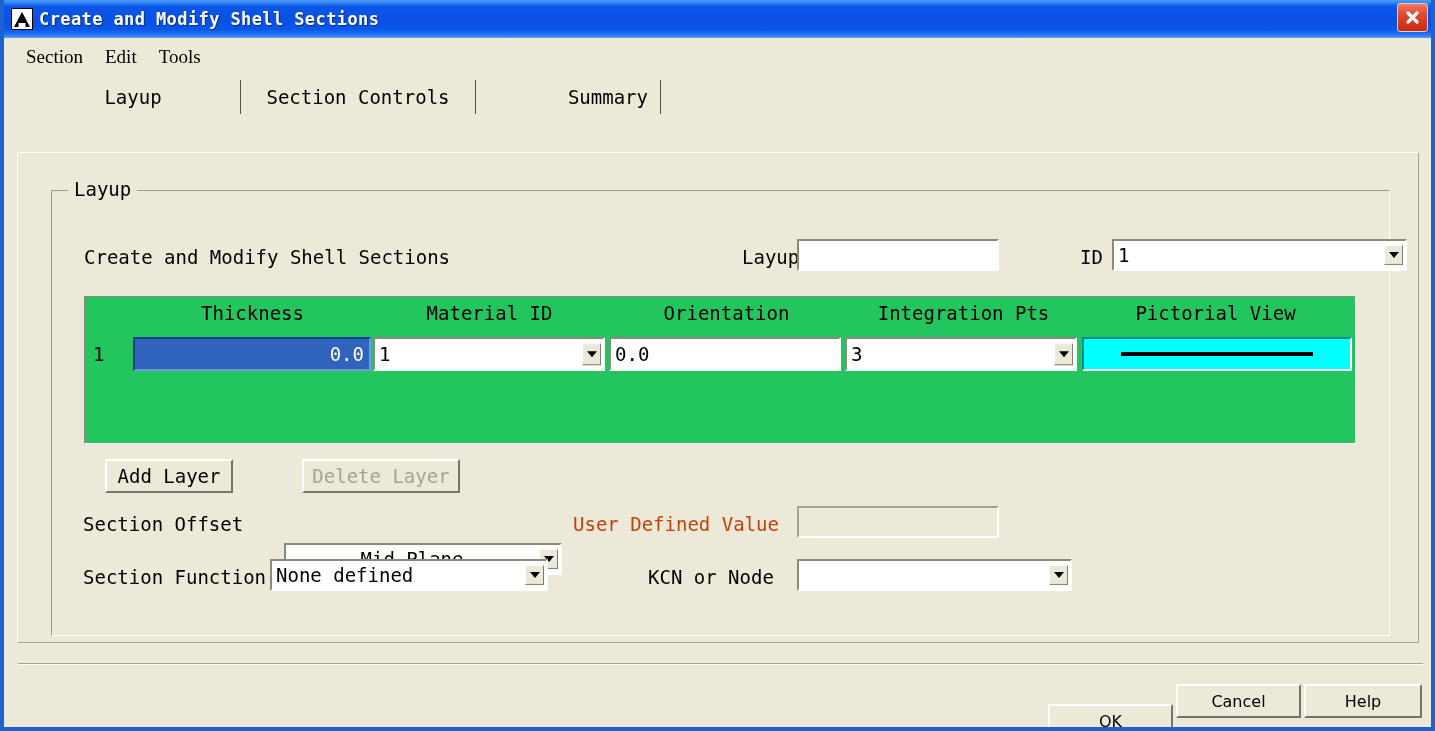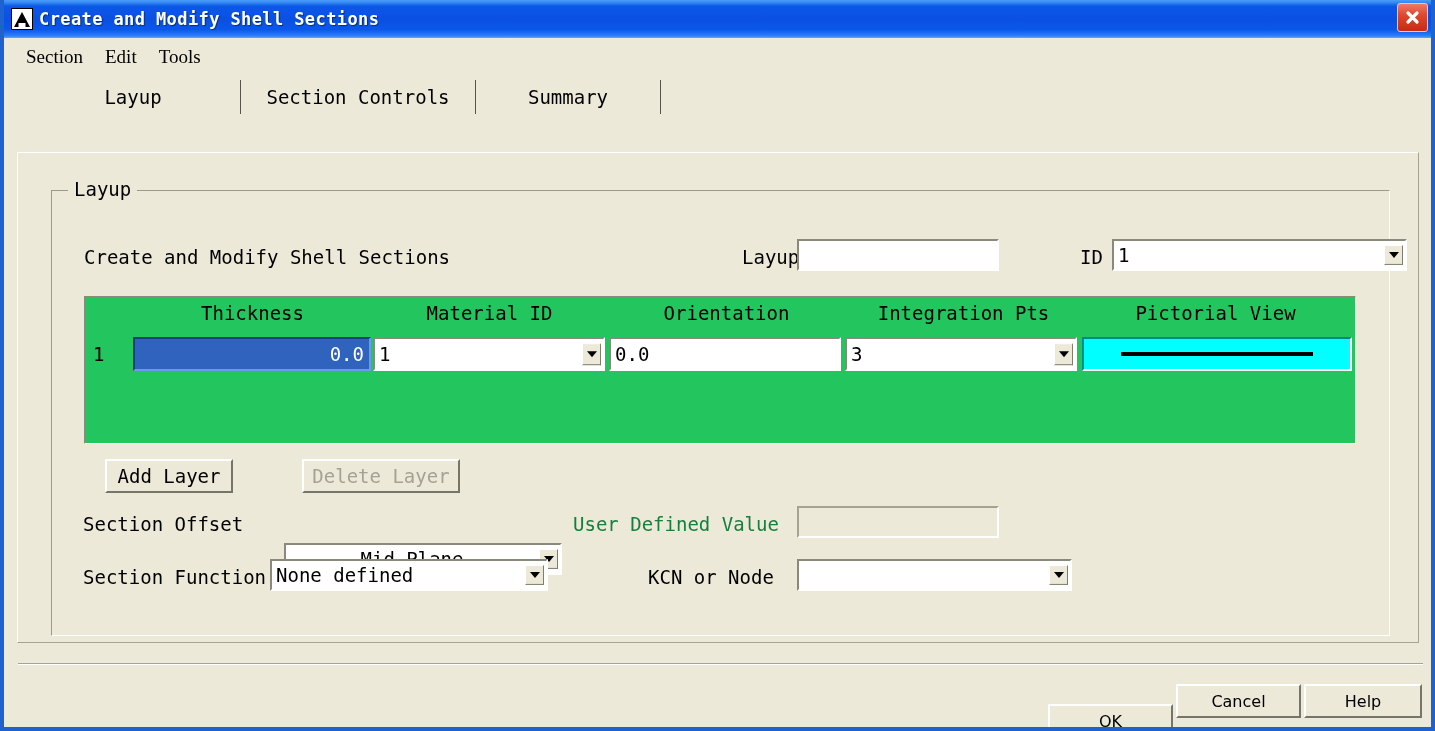--- a/index.html
+++ b/index.html
@@ -172,21 +172,21 @@
     color: #000000;
     white-space: nowrap;
   }
   
   .lbl {
     font-family: "DejaVu Sans Mono", "Liberation Mono", monospace;
     font-size: 19px;
     color: #000000;
     white-space: nowrap;
   }
-  .lbl.disabled { color: #15803d; }
+  .lbl.disabled { color: #c2410c; }
   
   .textbox {
     background: #ffffff;
     border: 2px solid;
     border-color: #8b897c #ffffff #ffffff #8b897c;
     box-sizing: border-box;
     display: flex;
     align-items: center;
     padding-left: 4px;
     font-family: "DejaVu Sans Mono", "Liberation Mono", monospace;
@@ -363,21 +363,21 @@
 
   <div class="tabstrip">
     <div class="tab" style="width:190px;justify-content:center;">
       <span class="tab-label">Layup</span>
     </div>
     <div class="tab-sep"></div>
     <div class="tab" style="width:210px;justify-content:center;">
       <span class="tab-label">Section Controls</span>
     </div>
     <div class="tab-sep"></div>
-    <div class="tab" style="width:160px;justify-content:center;">
+    <div class="tab" style="width:160px;justify-content:flex-end;">
       <span class="tab-label">Summary</span>
     </div>
     <div class="tab-sep"></div>
   </div>
 
   <div class="tabpage">
 
     <div class="groupbox">
       <div class="groupbox-title">Layup</div>
 

